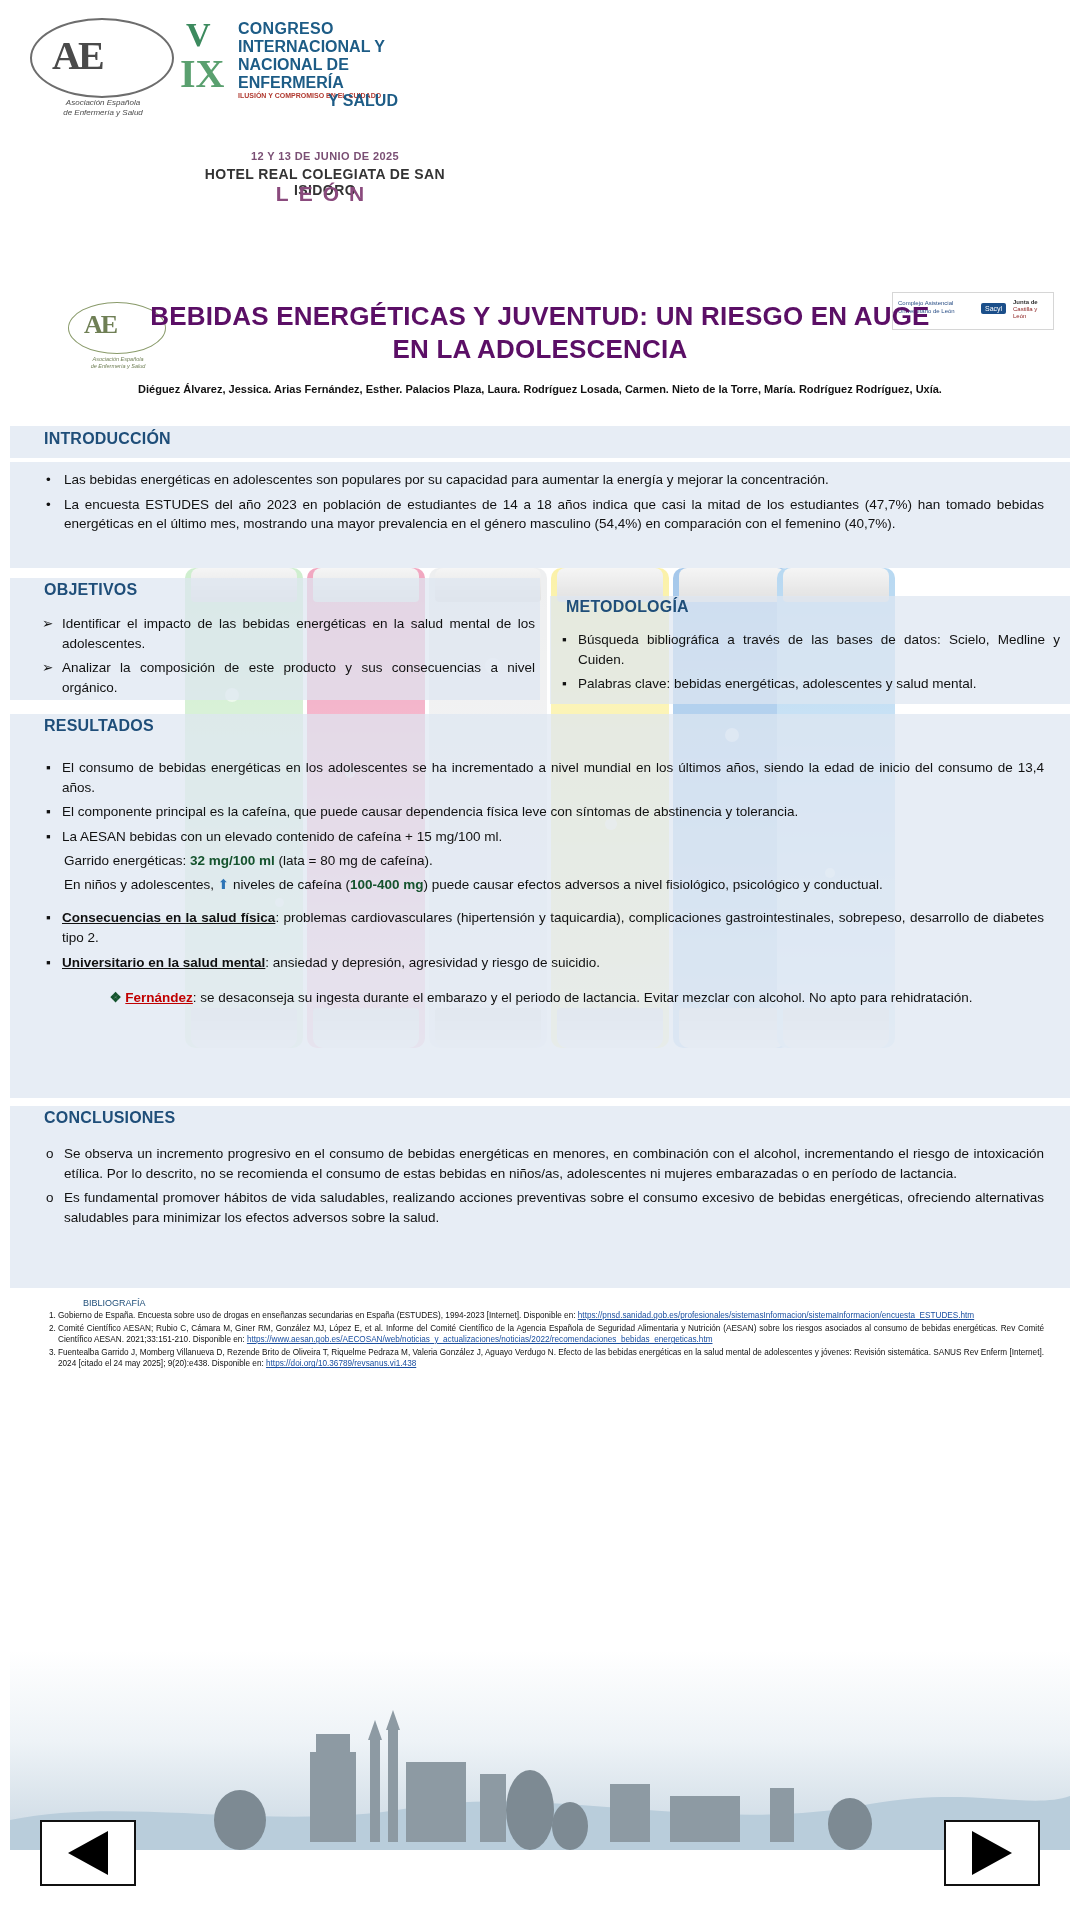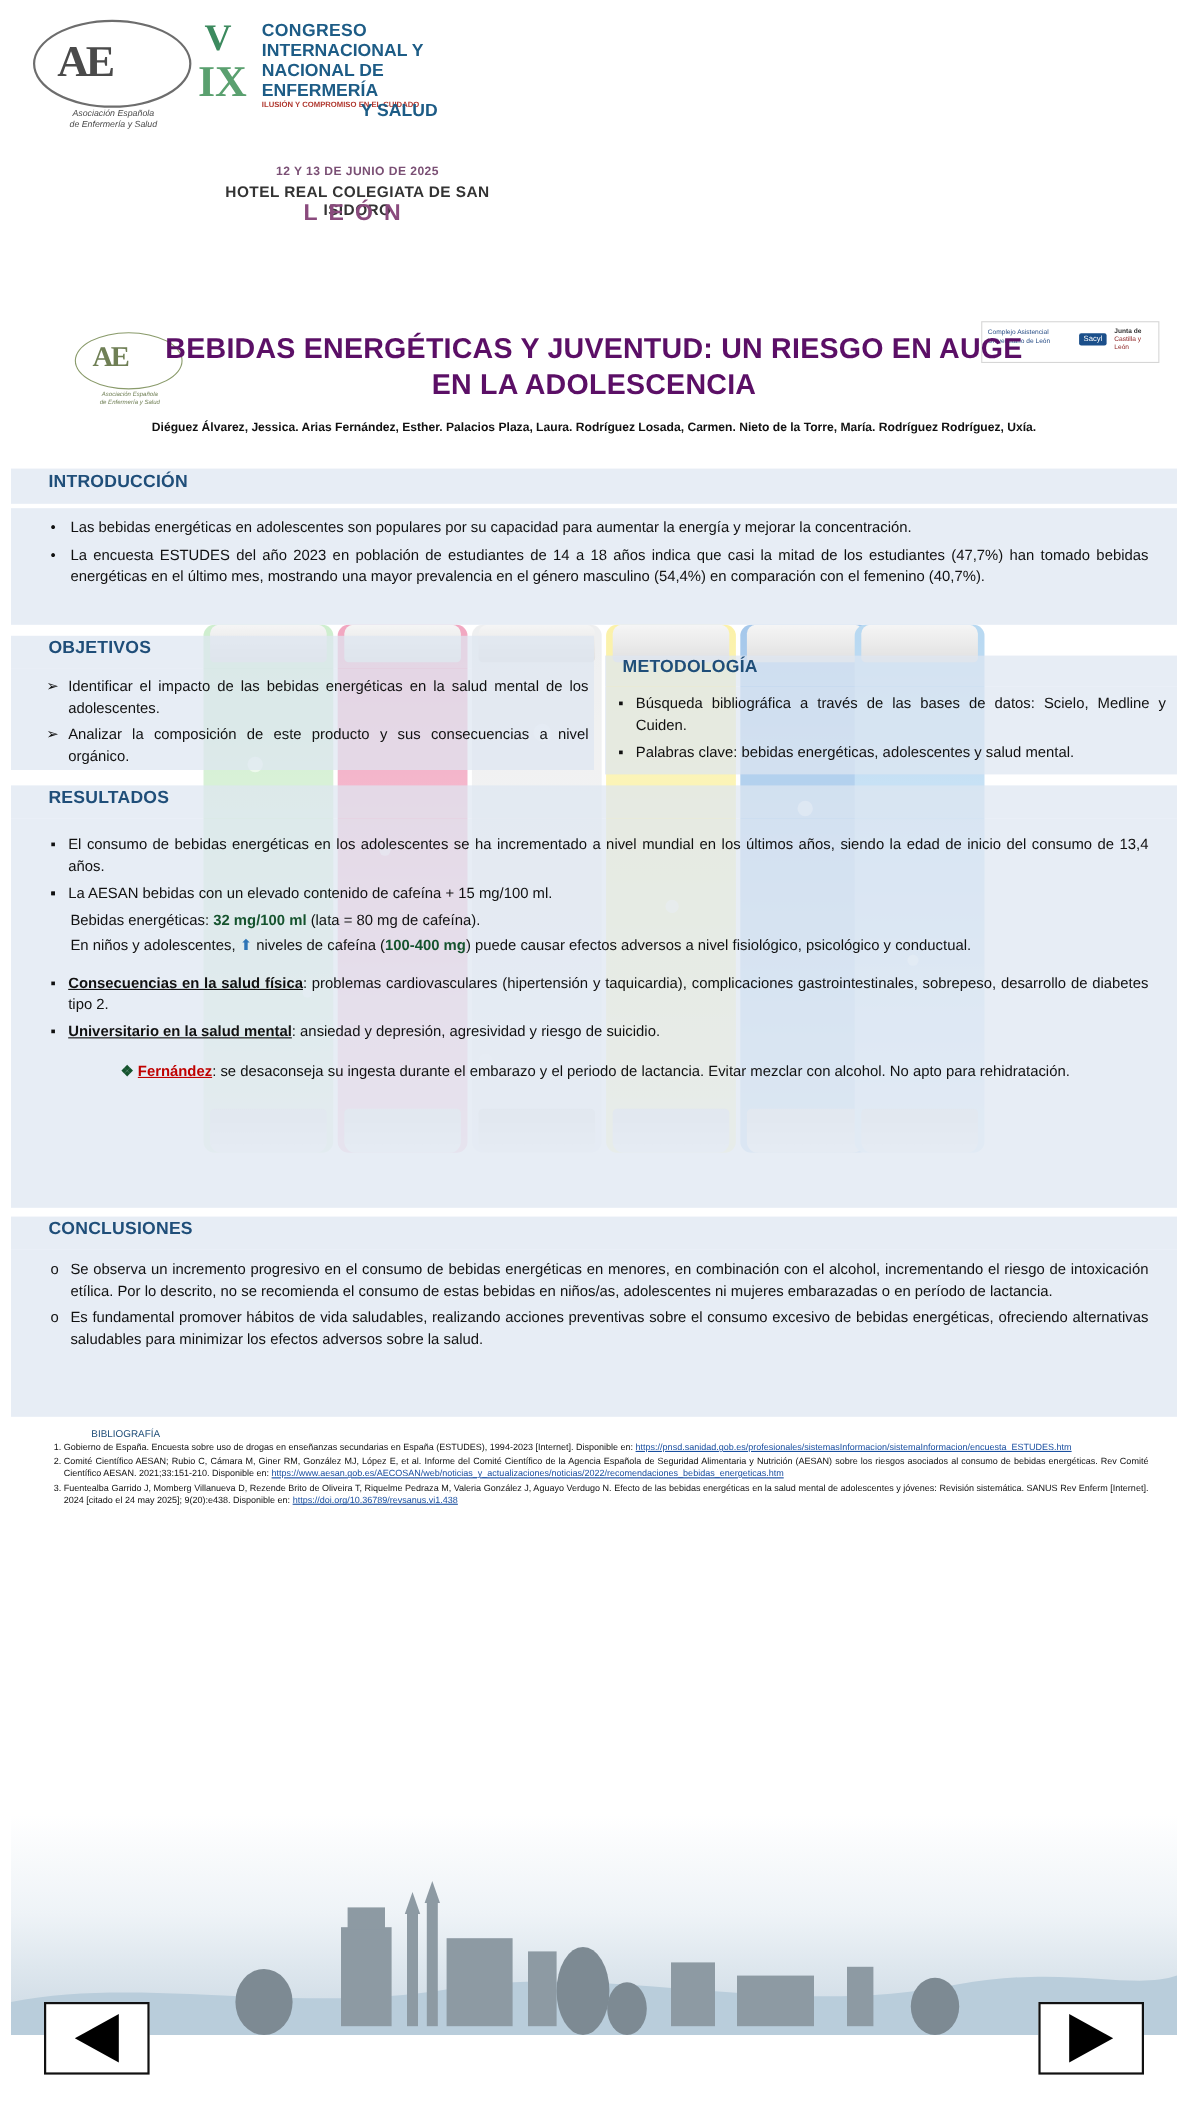--- a/index.html
+++ b/index.html
@@ -230,29 +230,30 @@
   <div class="band" style="top:466px;height:354px;"></div>
   <div style="position:absolute;left:34px;top:480px;width:1000px;">
 
     <div class="p bullet" style="padding-left:18px;">
       <span class="mk">▪</span>
       <span>El consumo de bebidas energéticas en los adolescentes se ha incrementado a nivel mundial en los últimos años, siendo la edad de inicio del consumo de 13,4 años.</span>
     </div>
 
     <div class="p bullet" style="padding-left:18px;">
       <span class="mk">▪</span>
+      <span>El componente principal es la cafeína, que puede causar dependencia física leve con síntomas de abstinencia y tolerancia.</span>
     </div>
 
     <div class="p bullet" style="padding-left:18px;">
       <span class="mk">▪</span>
       <span>La AESAN  bebidas con un elevado contenido de cafeína + 15 mg/100 ml.</span>
     </div>
 
     <div class="p" style="padding-left:20px;margin-bottom:4px;">
-      <span>Bebidas energéticas: </span><span class="red">32 mg/100 ml</span><span> (lata = 80 mg de cafeína).</span>
+      <span>Garrido energéticas: </span><span class="red">32 mg/100 ml</span><span> (lata = 80 mg de cafeína).</span>
     </div>
 
     <div class="p" style="padding-left:20px;margin-bottom:14px;">
       <span>En niños y adolescentes, </span><span style="color:#2e75b6;">⬆</span><span> niveles de cafeína (</span><span class="red">100-400 mg</span><span>) puede causar efectos adversos a nivel fisiológico, psicológico y conductual.</span>
     </div>
 
     <div class="p bullet" style="padding-left:18px;">
       <span class="mk">▪</span>
       <span class="u" style="font-weight:bold;">Consecuencias en la salud física</span><span>: problemas cardiovasculares (hipertensión y taquicardia), complicaciones gastrointestinales, sobrepeso, desarrollo de diabetes tipo 2.</span>
     </div>

